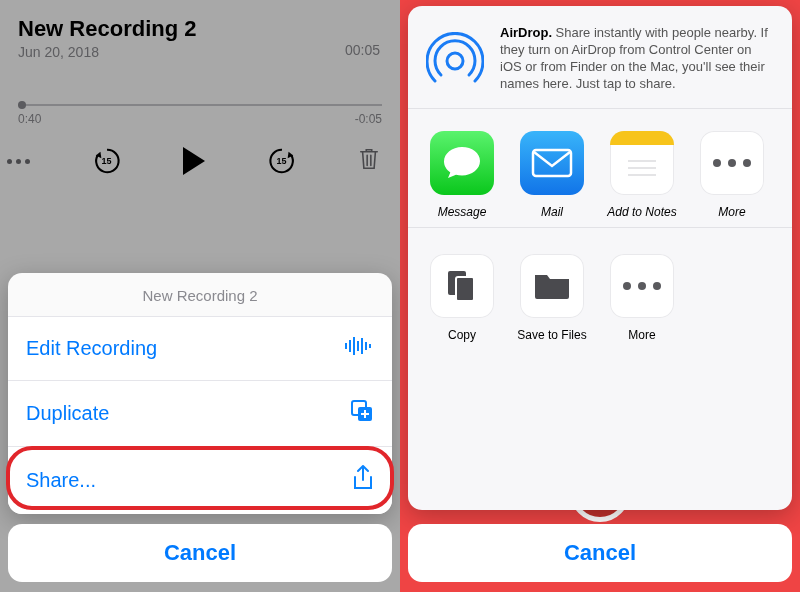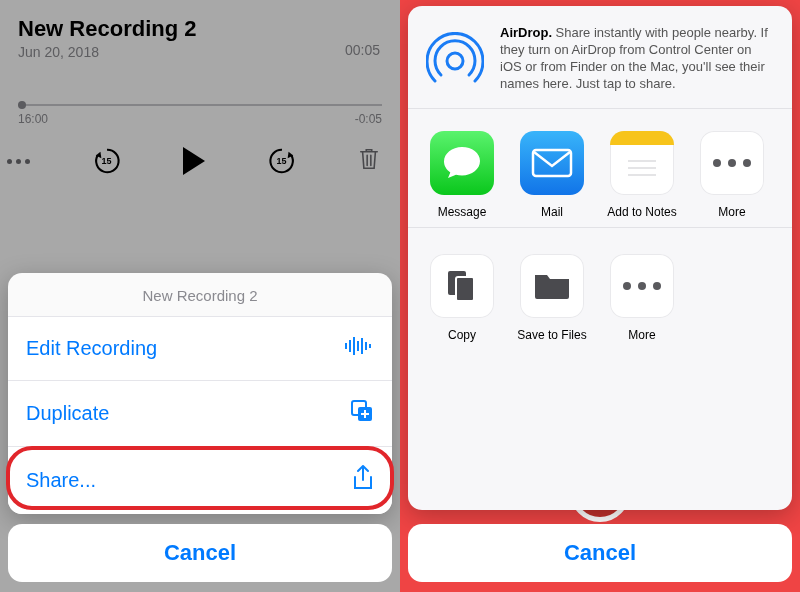--- a/index.html
+++ b/index.html
@@ -114,21 +114,21 @@
     width:62px; height:62px; flex:0 0 62px;
     border-radius:12px;
     display:flex; align-items:center; justify-content:center;
   }
   .airdrop-text {
     font-size:13px; line-height:17px; color:#555;
   }
   .airdrop-text b { color:#000; font-weight:700; }
   .share-divider { height:1px; background:#e2e2e6; margin:0; }
   .app-grid {
-    display:flex; gap:14px; padding:22px 16px 8px 16px;
+    display:flex; gap:14px; padding:22px 16px 8px 16px;font-style:italic;
   }
   .app-cell {
     width:76px;
     display:flex; flex-direction:column; align-items:center; gap:10px;
   }
   .app-tile {
     width:64px; height:64px; border-radius:14px;
     display:flex; align-items:center; justify-content:center;
   }
   .app-label { font-size:12px; color:#000; text-align:center; }
@@ -163,21 +163,21 @@
     <div class="vm-back">
       <div class="vm-header">
         <div class="vm-title">New Recording 2</div>
         <div class="vm-date">Jun 20, 2018</div>
         <div class="vm-dur">00:05</div>
       </div>
       <div class="vm-scrub">
         <div class="vm-track"></div>
         <div class="vm-knob"></div>
         <div class="vm-times">
-          <span>16:00</span>
+          <span>0:40</span>
           <span>-0:05</span>
         </div>
       </div>
       <div class="vm-ctrlrow">
         <div class="dots3">
             <span></span>
             <span></span>
             <span></span>
           </div>
         <div class="spinback">

